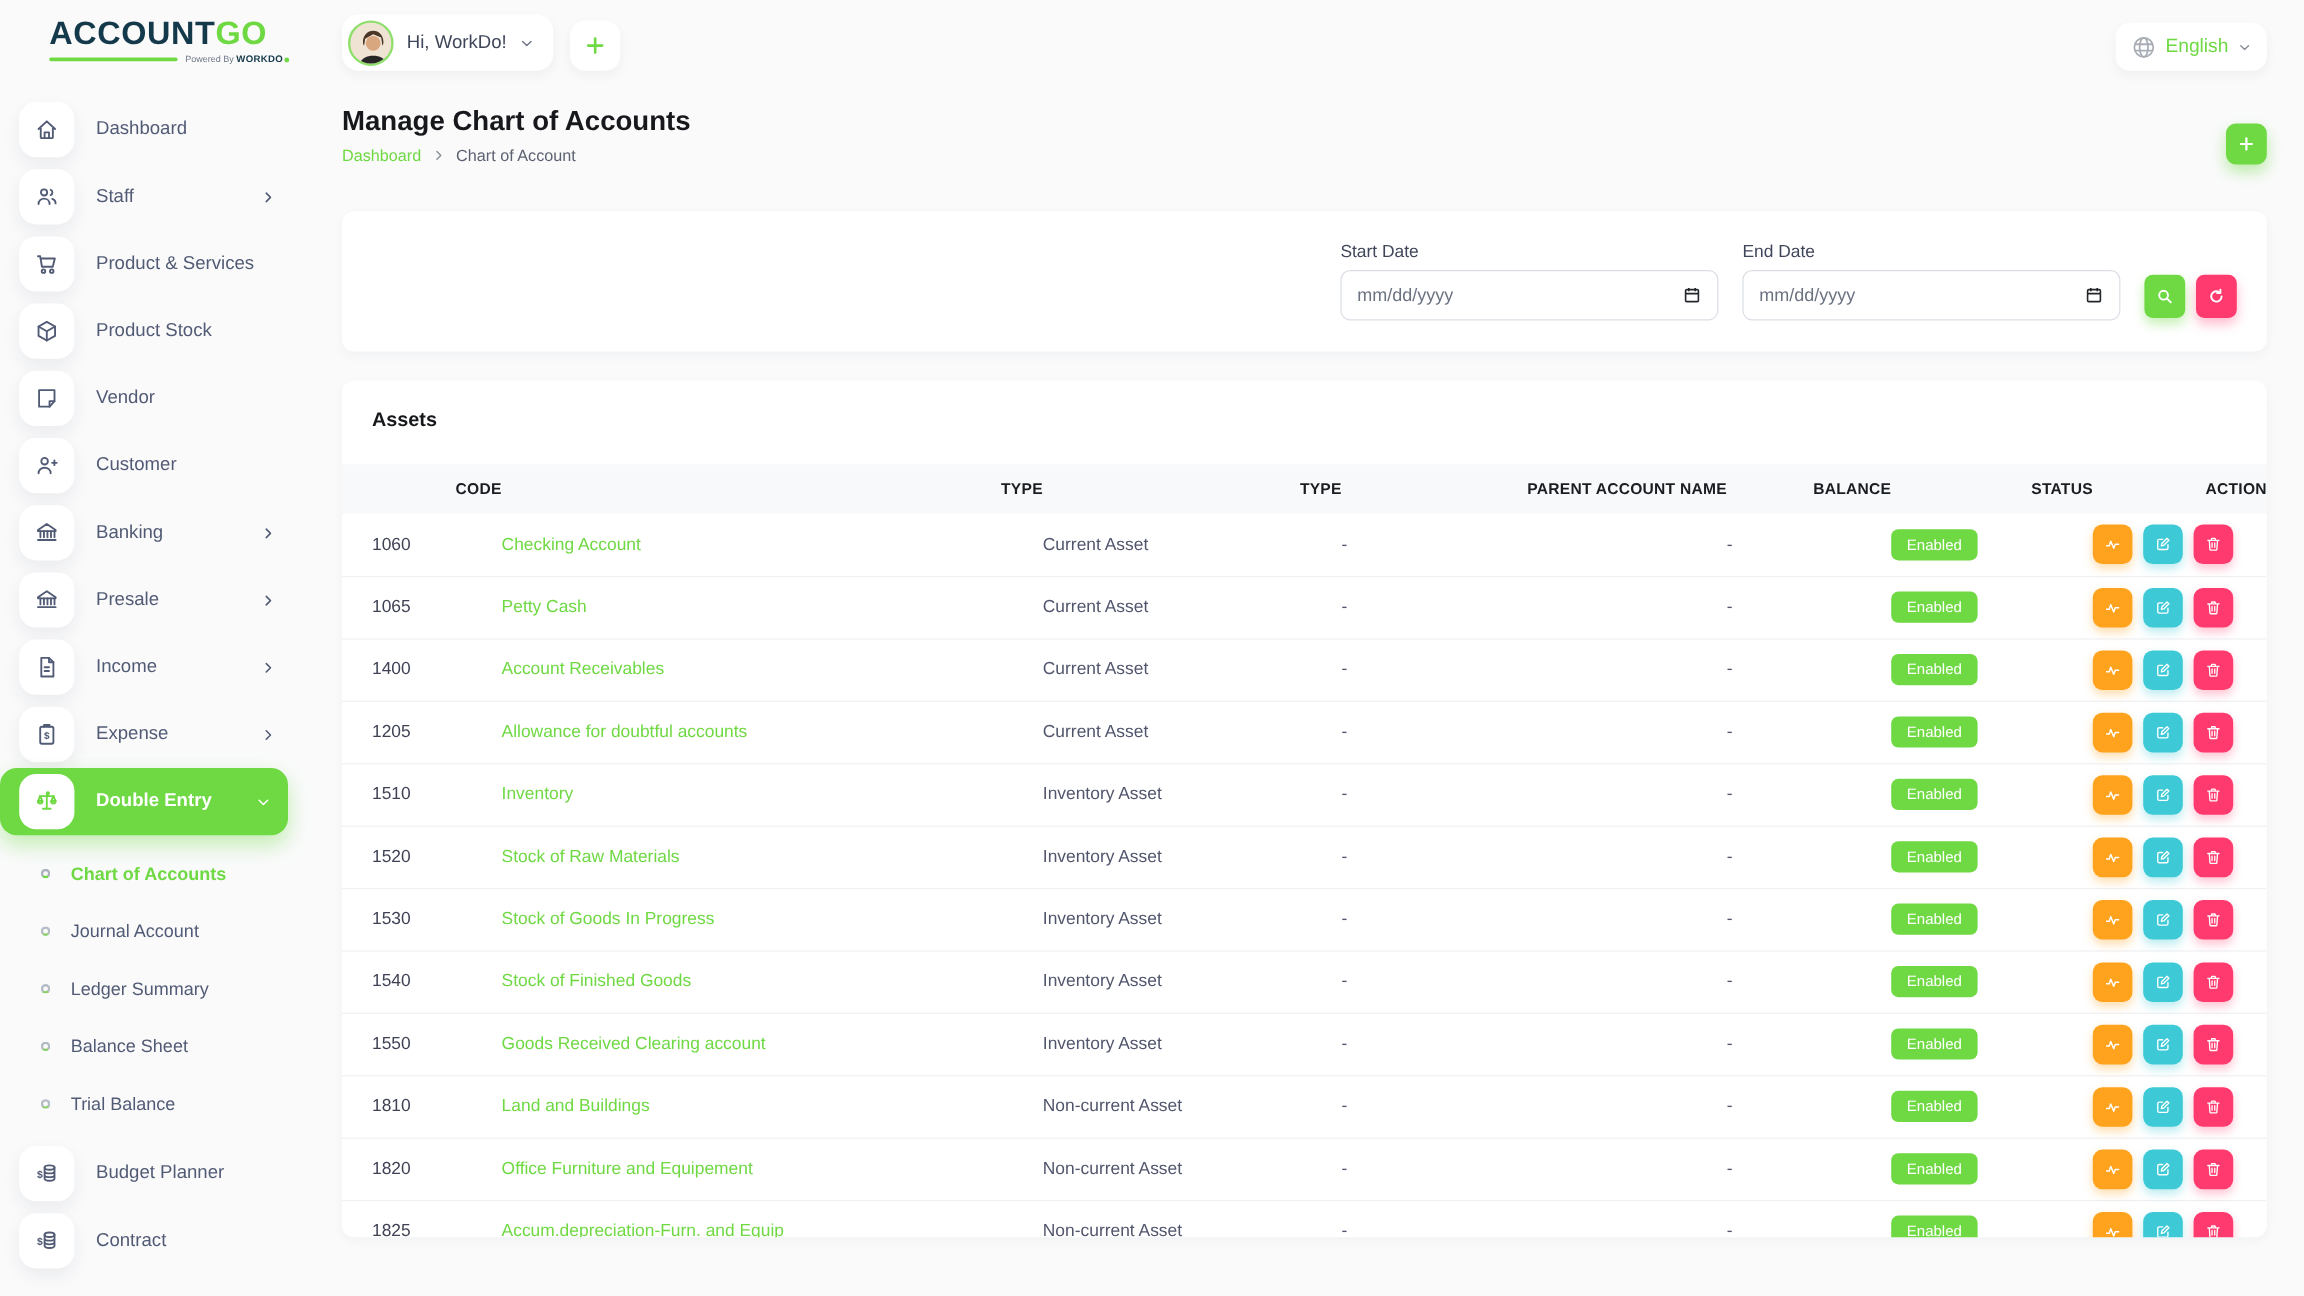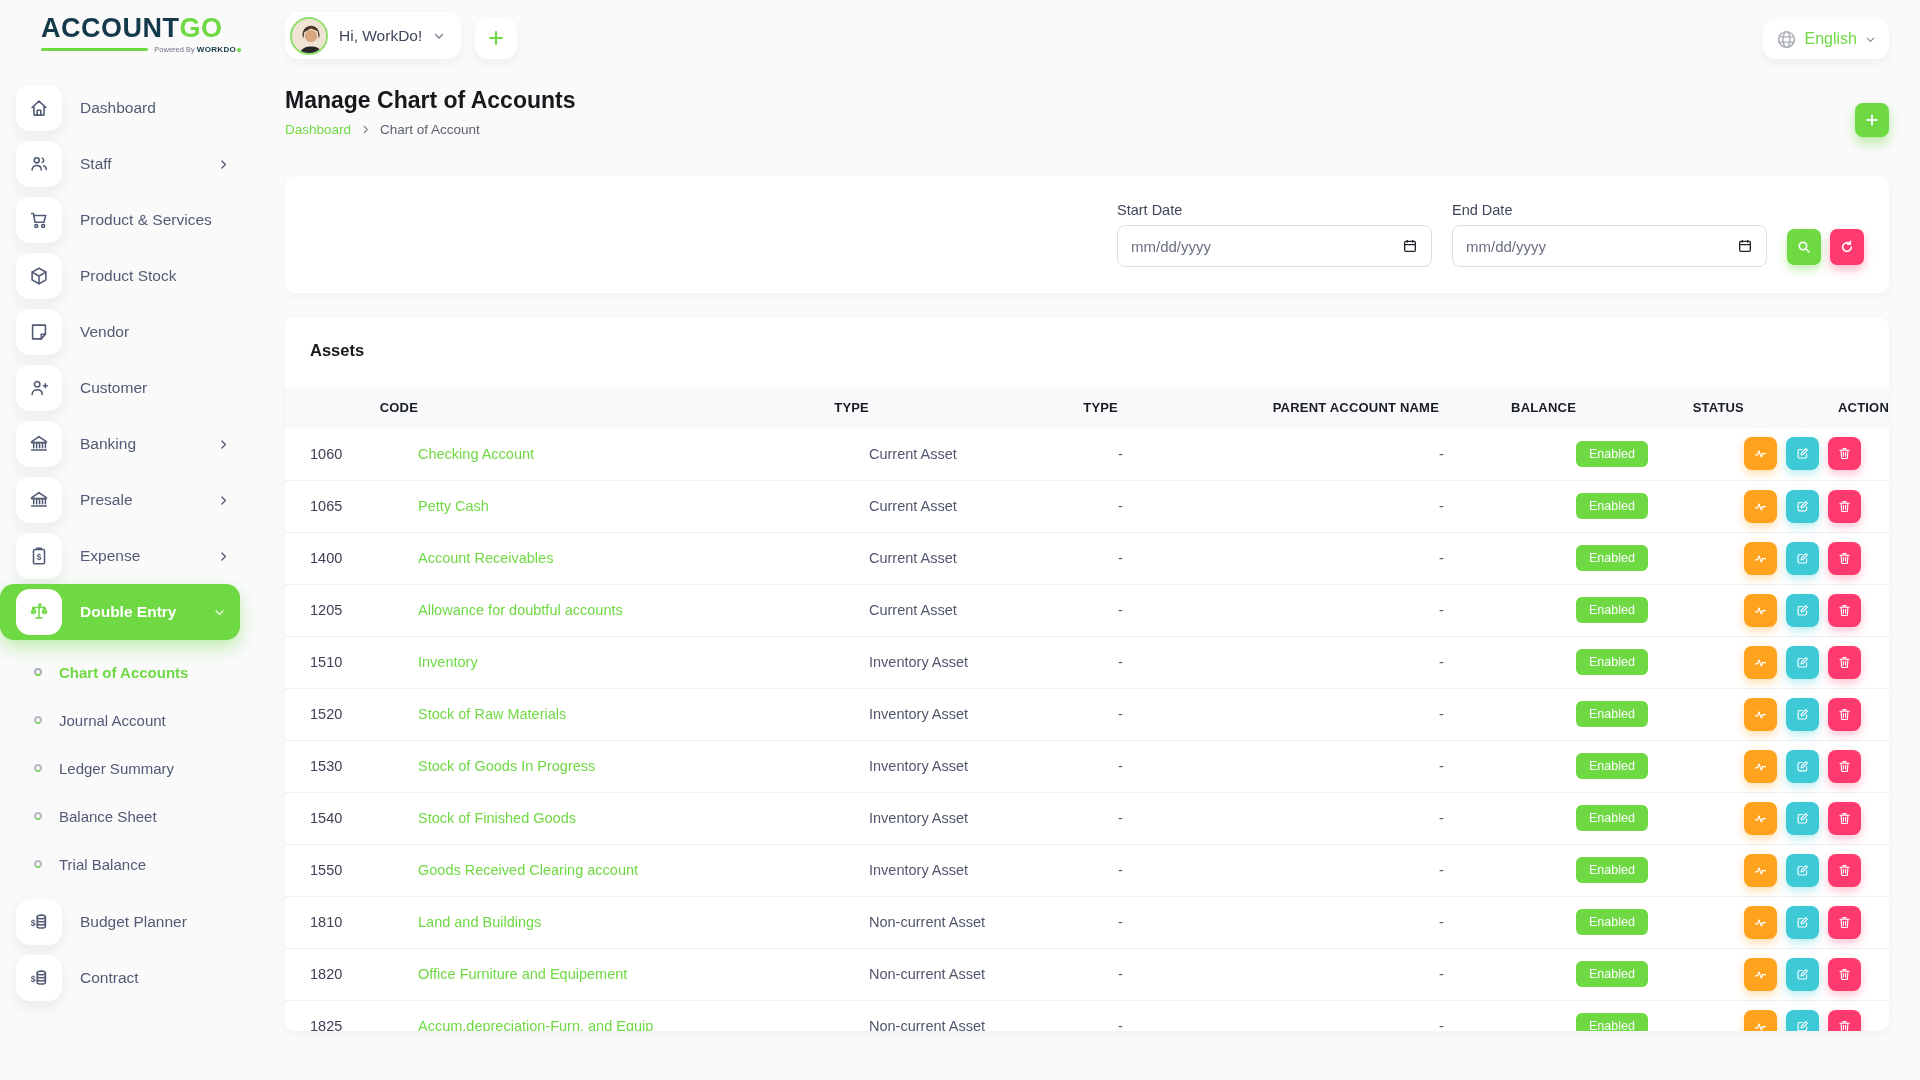--- a/index.html
+++ b/index.html
@@ -216,20 +216,34 @@
           <span class="nav-label">Presale</span>
           <span class="nav-chev">
             <svg viewBox="0 0 24 24" fill="none" stroke="currentColor" stroke-width="2.4" stroke-linecap="round" stroke-linejoin="round">
               <path d="M9 5.5l6.5 6.5L9 18.5"></path>
             </svg>
           </span>
         </div>
         <div class="nav-item">
           <span class="icon-tile">
             <svg viewBox="0 0 24 24" fill="none" stroke="currentColor" stroke-width="1.7" stroke-linecap="round" stroke-linejoin="round">
+              <path d="M7 3.5h7l4 4v13H7z"></path>
+              <path d="M14 3.5v4h4M10 12h4M10 15.5h4"></path>
+            </svg>
+          </span>
+          <span class="nav-label">Income</span>
+          <span class="nav-chev">
+            <svg viewBox="0 0 24 24" fill="none" stroke="currentColor" stroke-width="2.4" stroke-linecap="round" stroke-linejoin="round">
+              <path d="M9 5.5l6.5 6.5L9 18.5"></path>
+            </svg>
+          </span>
+        </div>
+        <div class="nav-item">
+          <span class="icon-tile">
+            <svg viewBox="0 0 24 24" fill="none" stroke="currentColor" stroke-width="1.7" stroke-linecap="round" stroke-linejoin="round">
               <rect x="6" y="5" width="12" height="15.5" rx="1.5"></rect>
               <path d="M9.5 5V3.5h5V5"></path>
               <text x="12" y="16.5" font-size="9" font-weight="bold" text-anchor="middle" fill="currentColor" stroke="none">$</text>
             </svg>
           </span>
           <span class="nav-label">Expense</span>
           <span class="nav-chev">
             <svg viewBox="0 0 24 24" fill="none" stroke="currentColor" stroke-width="2.4" stroke-linecap="round" stroke-linejoin="round">
               <path d="M9 5.5l6.5 6.5L9 18.5"></path>
             </svg>

